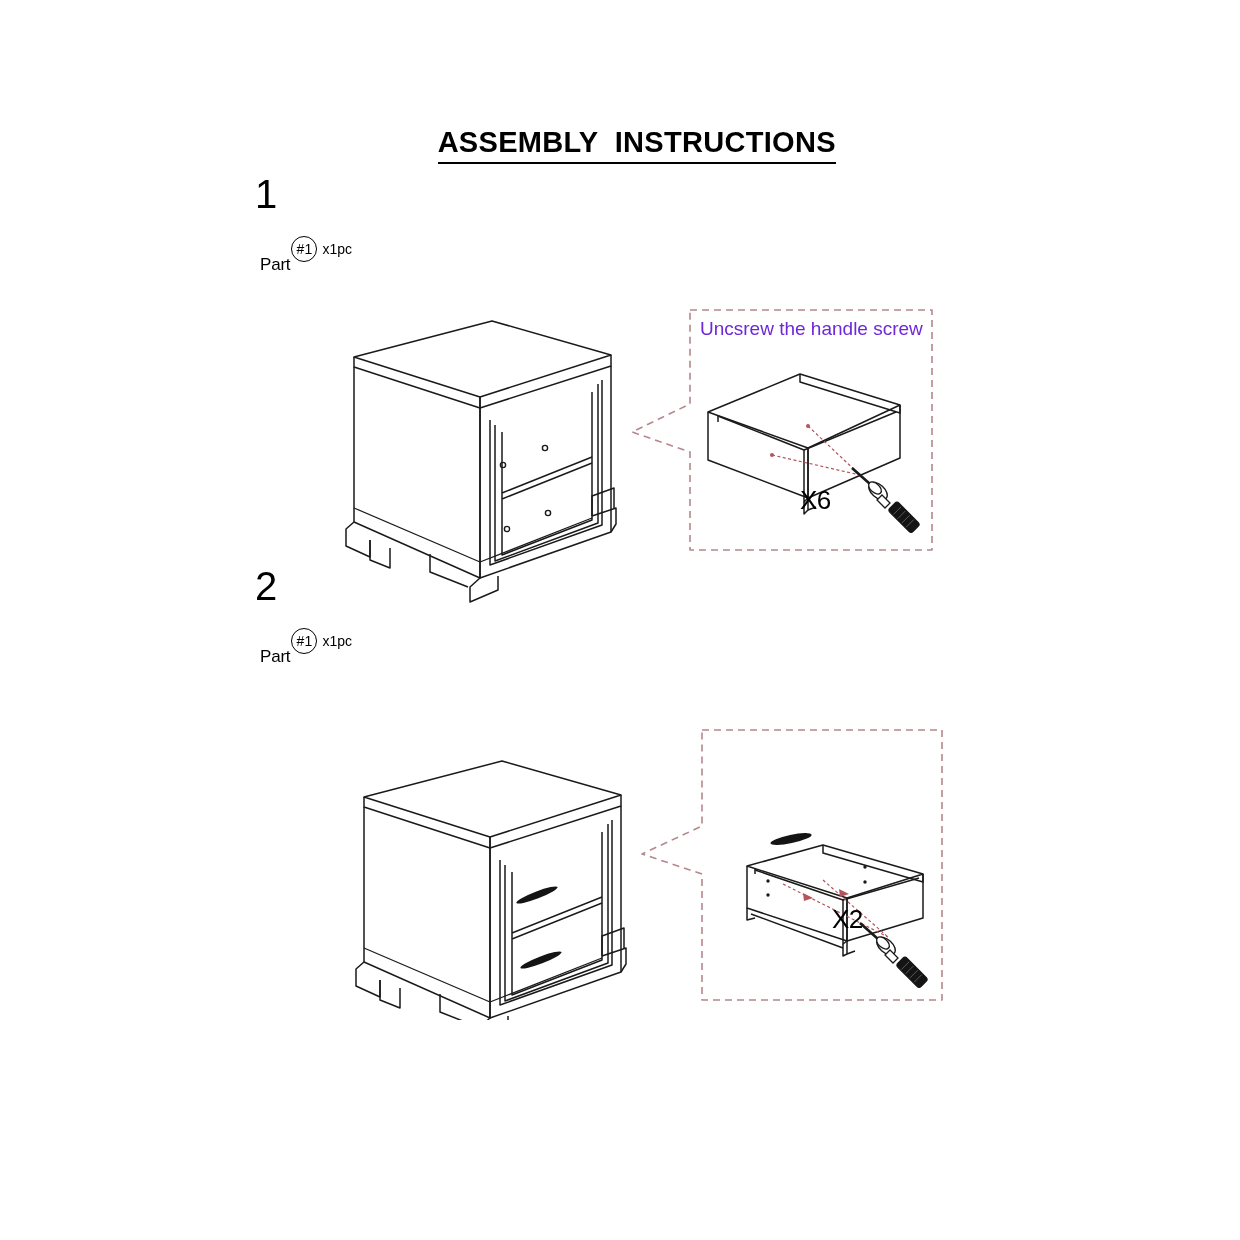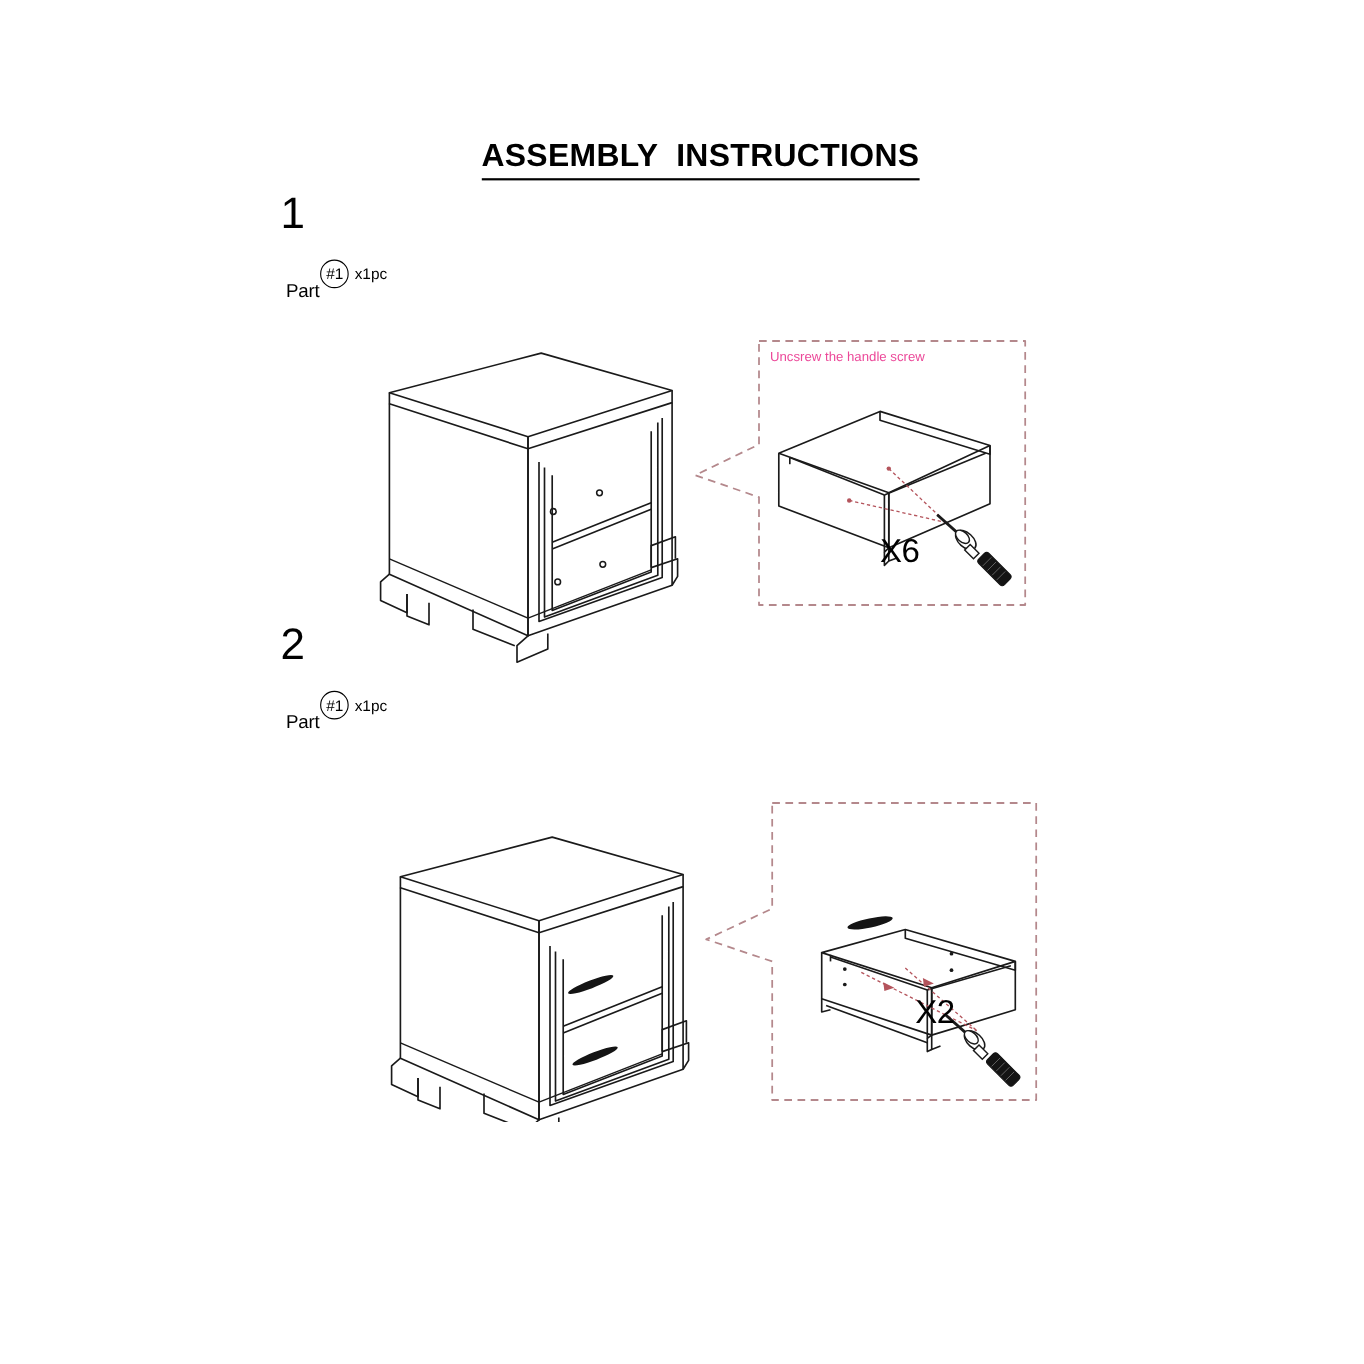--- a/index.html
+++ b/index.html
@@ -79,27 +79,27 @@
   }
   .illus svg { display: block; overflow: visible; }
 
   
   .callout {
     position: absolute;
   }
   .callout svg { display: block; }
   .callout-text {
     position: absolute;
-    font-size: 12px;
+    font-size: 19px;
     line-height: 1.27;
-    color: #ec4899;
+    color: #6d28d9;
   }
   .count-label {
     position: absolute;
-    font-size: 30px;
+    font-size: 26px;
     letter-spacing: -0.5px;
   }
 
   
   #footer-rule {
     position: absolute;
     left: 256px;
     top: 1124px;
     width: 730px;
     height: 2px;

